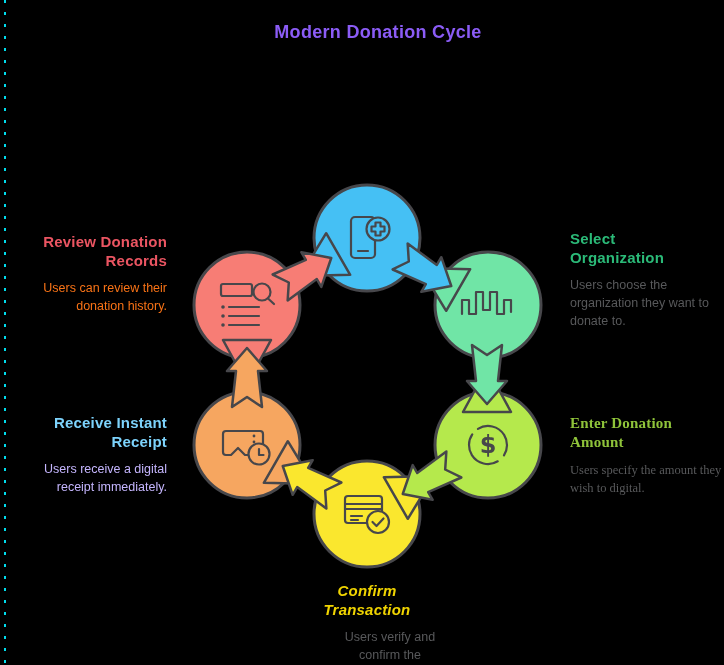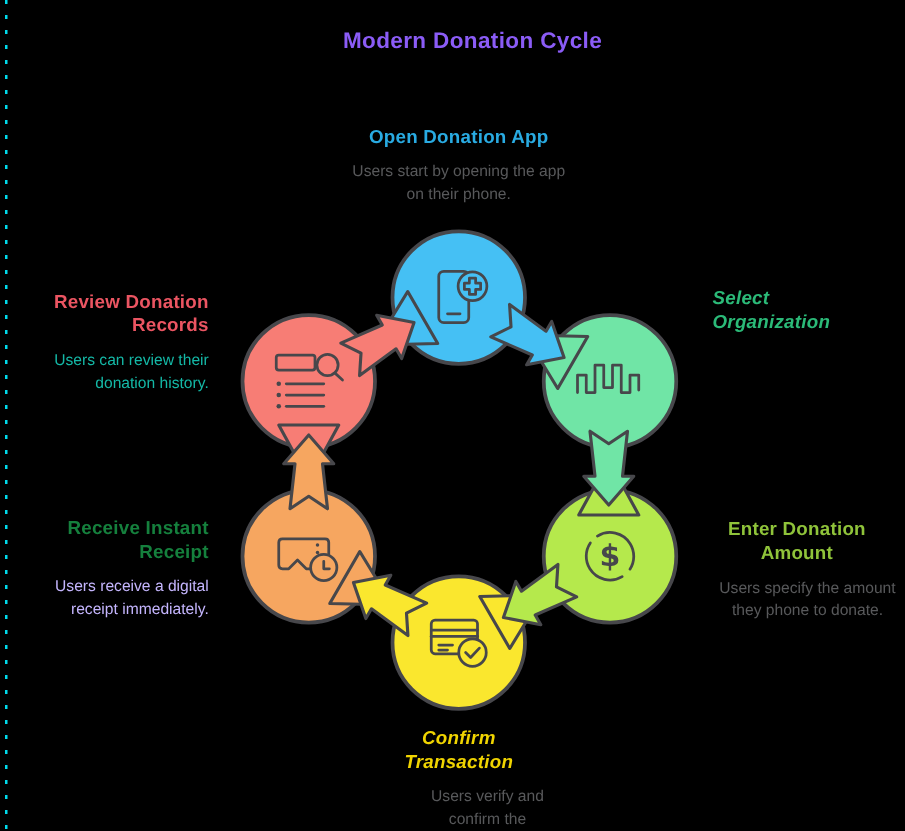--- a/index.html
+++ b/index.html
@@ -10,22 +10,22 @@
                background:repeating-linear-gradient(180deg,#00DCEC 0 3px,transparent 3px 12px);}
   .title{position:absolute;top:22px;left:0;width:100%;text-align:center;
          font-size:18px;font-weight:700;letter-spacing:.3px;margin:0;}
   .diagram{position:absolute;left:0;top:0;}
   .step-label{position:absolute;}
   .step-label h3{margin:0;font-size:15px;line-height:19px;font-weight:700;letter-spacing:.2px;}
   .step-label p{margin:9px 0 0;font-size:12.5px;line-height:18px;}
   .pos-top{left:276px;top:100px;width:182px;text-align:center;}
   .pos-top p{width:172px;margin-left:auto;margin-right:auto;}
   .pos-rt{left:570px;top:229px;width:152px;text-align:left;}
-  .pos-rt h3{max-width:118px;font-style:italic;}
-  .pos-rb{left:570px;top:414px;width:152px;text-align:center;}
+  .pos-rt h3{max-width:118px;}
+  .pos-rb{left:570px;top:414px;width:152px;text-align:left;font-family:Liberation Serif, serif;}
   .pos-rb h3{max-width:135px;}
   .pos-bottom{left:282px;top:581px;width:170px;text-align:center;}
   .pos-bottom h3{max-width:112px;margin-left:auto;margin-right:auto;}
   .pos-lb{left:15px;top:413px;width:152px;text-align:right;}
   .pos-lb h3{max-width:150px;margin-left:auto;}
   .pos-lt{left:15px;top:232px;width:152px;text-align:right;}
   .pos-lt h3{max-width:150px;margin-left:auto;}
 </style>
 </head>
 <body>
@@ -126,42 +126,39 @@
             <circle cx="-24" cy="11" r="1.8"></circle>
             <circle cx="-24" cy="20" r="1.8"></circle>
         </g>
         <line x1="-18" y1="2" x2="12" y2="2"></line>
         <line x1="-18" y1="11" x2="12" y2="11"></line>
         <line x1="-18" y1="20" x2="12" y2="20"></line>
       </g>
     </g>
   </svg>
 
-  <div class="step-label pos-top">
-    <h3 style="color: rgb(41, 171, 226);">Open Donation App</h3>
-    <p style="color: rgb(88, 89, 91);">Users start by opening the app on their phone.</p>
-  </div>
 
   <div class="step-label pos-rt">
     <h3 style="color: rgb(43, 186, 120);">Select Organization</h3>
+    <p style="color: rgb(88, 89, 91);">Users choose the organization they want to donate to.</p>
   </div>
 
   <div class="step-label pos-rb">
     <h3 style="color: rgb(143, 195, 58);">Enter Donation Amount</h3>
-    <p style="color: rgb(88, 89, 91);">Users specify the amount they phone to donate.</p>
+    <p style="color: rgb(88, 89, 91);">Users specify the amount they wish to digital.</p>
   </div>
 
   <div class="step-label pos-bottom">
     <h3 style="color: rgb(240, 212, 0); font-style: italic;">Confirm Transaction</h3>
     <p style="color: rgb(88, 89, 91); margin-left: 46px;">Users verify and confirm the transaction details.</p>
   </div>
 
   <div class="step-label pos-lb">
-    <h3 style="color: #15803d;">Receive Instant Receipt</h3>
+    <h3 style="color: #7dd3fc;">Receive Instant Receipt</h3>
     <p style="color: #c4b5fd;">Users receive a digital receipt immediately.</p>
   </div>
 
   <div class="step-label pos-lt">
     <h3 style="color: rgb(235, 85, 98);">Review Donation Records</h3>
-    <p style="color: #14b8a6;">Users can review their donation history.</p>
+    <p style="color: #f97316;">Users can review their donation history.</p>
   </div>
 
 </div>
 
 </body></html>

